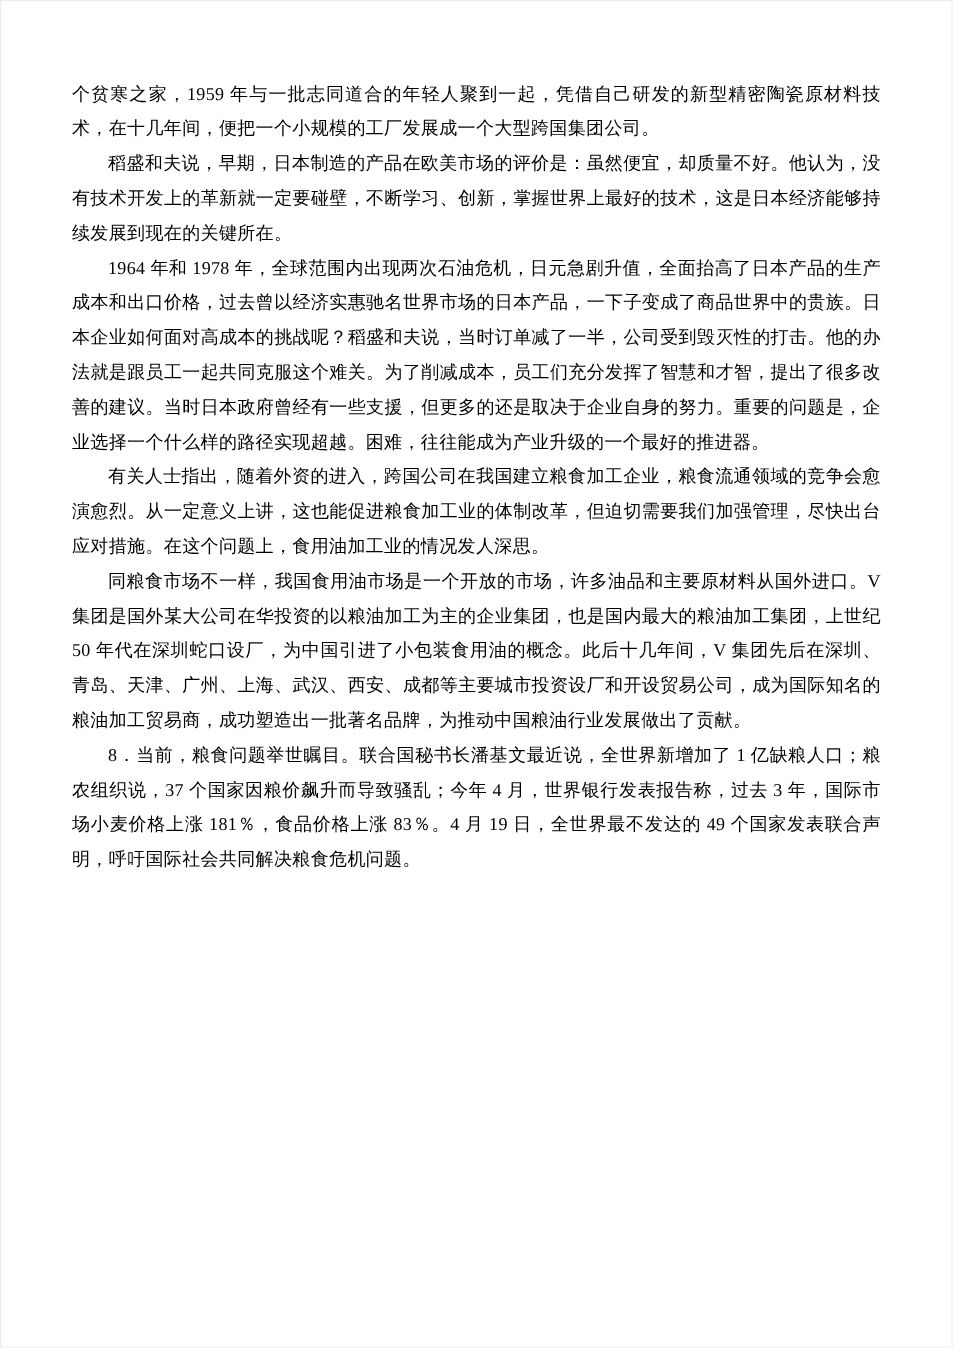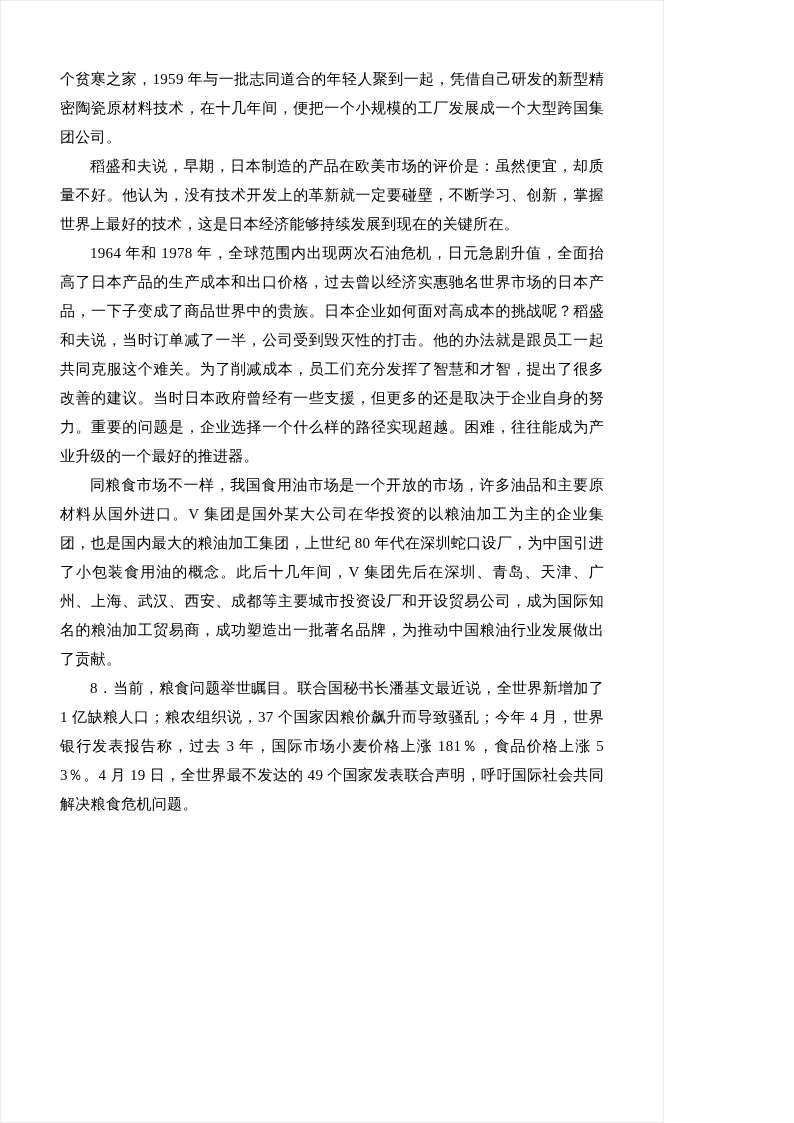--- a/index.html
+++ b/index.html
@@ -8,21 +8,21 @@
     background: #ffffff;
   }
   body {
     width: 794px;
     height: 1123px;
     font-family: "Liberation Serif", "DejaVu Serif", serif;
     color: #000000;
     overflow: hidden;
   }
   .page {
-    width: 664px;
+    width: 794px;
     height: 1123px;
     box-sizing: border-box;
     background: #ffffff;
     border: 1px solid #ececec;
     padding: 64px 59px 40px 59px;
   }
   .content {
     width: 100%;
   }
   .para {
@@ -39,16 +39,17 @@
   }
 </style>
 </head>
 <body>
 
 <div class="page">
   <div class="content">
     <p class="para">个贫寒之家，1959 年与一批志同道合的年轻人聚到一起，凭借自己研发的新型精密陶瓷原材料技术，在十几年间，便把一个小规模的工厂发展成一个大型跨国集团公司。</p>
     <p class="para indent">稻盛和夫说，早期，日本制造的产品在欧美市场的评价是：虽然便宜，却质量不好。他认为，没有技术开发上的革新就一定要碰壁，不断学习、创新，掌握世界上最好的技术，这是日本经济能够持续发展到现在的关键所在。</p>
     <p class="para indent">1964 年和 1978 年，全球范围内出现两次石油危机，日元急剧升值，全面抬高了日本产品的生产成本和出口价格，过去曾以经济实惠驰名世界市场的日本产品，一下子变成了商品世界中的贵族。日本企业如何面对高成本的挑战呢？稻盛和夫说，当时订单减了一半，公司受到毁灭性的打击。他的办法就是跟员工一起共同克服这个难关。为了削减成本，员工们充分发挥了智慧和才智，提出了很多改善的建议。当时日本政府曾经有一些支援，但更多的还是取决于企业自身的努力。重要的问题是，企业选择一个什么样的路径实现超越。困难，往往能成为产业升级的一个最好的推进器。</p>
-    <p class="para indent">同粮食市场不一样，我国食用油市场是一个开放的市场，许多油品和主要原材料从国外进口。V 集团是国外某大公司在华投资的以粮油加工为主的企业集团，也是国内最大的粮油加工集团，上世纪 80 年代在深圳蛇口设厂，为中国引进了小包装食用油的概念。此后十几年间，V 集团先后在深圳、青岛、天津、广州、上海、武汉、西安、成都等主要城市投资设厂和开设贸易公司，成为国际知名的粮油加工贸易商，成功塑造出一批著名品牌，为推动中国粮油行业发展做出了贡献。</p>
-    <p class="para indent">8．当前，粮食问题举世瞩目。联合国秘书长潘基文最近说，全世界新增加了 1 亿缺粮人口；粮农组织说，37 个国家因粮价飙升而导致骚乱；今年 4 月，世界银行发表报告称，过去 3 年，国际市场小麦价格上涨 181％，食品价格上涨 53％。4 月 19 日，全世界最不发达的 49 个国家发表联合声明，呼吁国际社会共同解决粮食危机问题。</p>
+    <p class="para indent">有关人士指出，随着外资的进入，跨国公司在我国建立粮食加工企业，粮食流通领域的竞争会愈演愈烈。从一定意义上讲，这也能促进粮食加工业的体制改革，但迫切需要我们加强管理，尽快出台应对措施。在这个问题上，食用油加工业的情况发人深思。</p>
+    <p class="para indent">同粮食市场不一样，我国食用油市场是一个开放的市场，许多油品和主要原材料从国外进口。V 集团是国外某大公司在华投资的以粮油加工为主的企业集团，也是国内最大的粮油加工集团，上世纪 50 年代在深圳蛇口设厂，为中国引进了小包装食用油的概念。此后十几年间，V 集团先后在深圳、青岛、天津、广州、上海、武汉、西安、成都等主要城市投资设厂和开设贸易公司，成为国际知名的粮油加工贸易商，成功塑造出一批著名品牌，为推动中国粮油行业发展做出了贡献。</p>
+    <p class="para indent">8．当前，粮食问题举世瞩目。联合国秘书长潘基文最近说，全世界新增加了 1 亿缺粮人口；粮农组织说，37 个国家因粮价飙升而导致骚乱；今年 4 月，世界银行发表报告称，过去 3 年，国际市场小麦价格上涨 181％，食品价格上涨 83％。4 月 19 日，全世界最不发达的 49 个国家发表联合声明，呼吁国际社会共同解决粮食危机问题。</p>
   </div>
 </div>
 
 </body></html>

